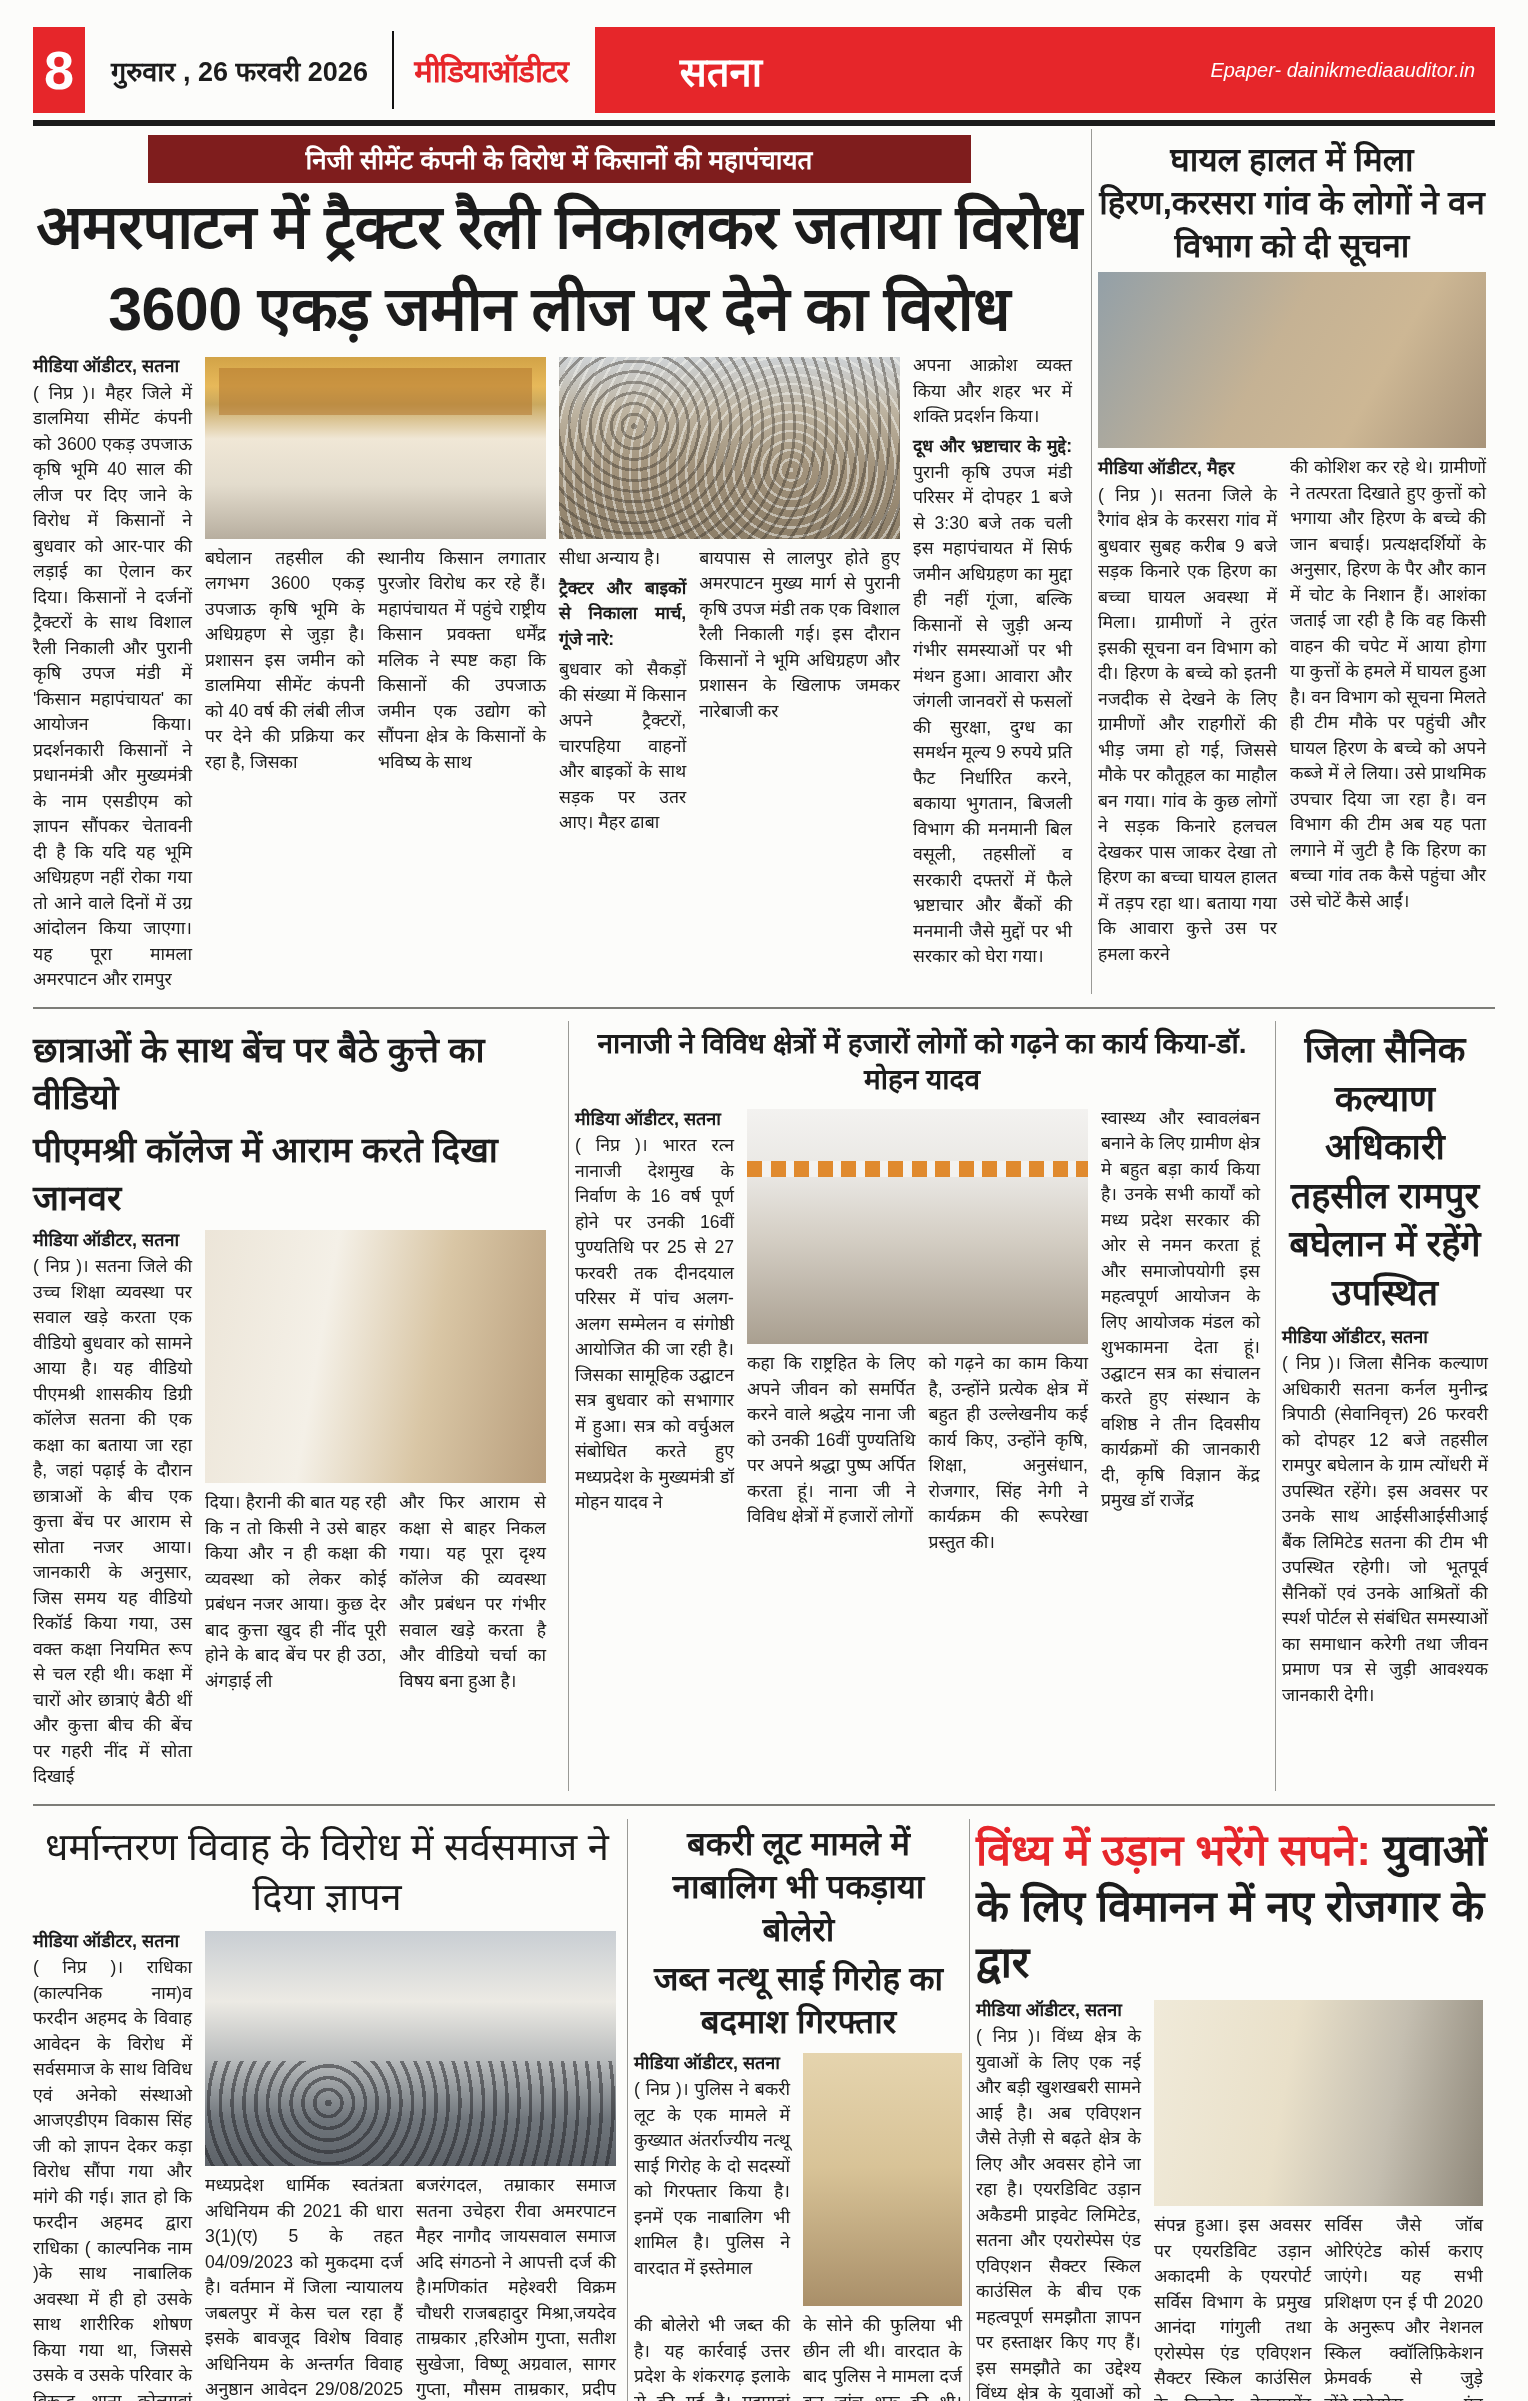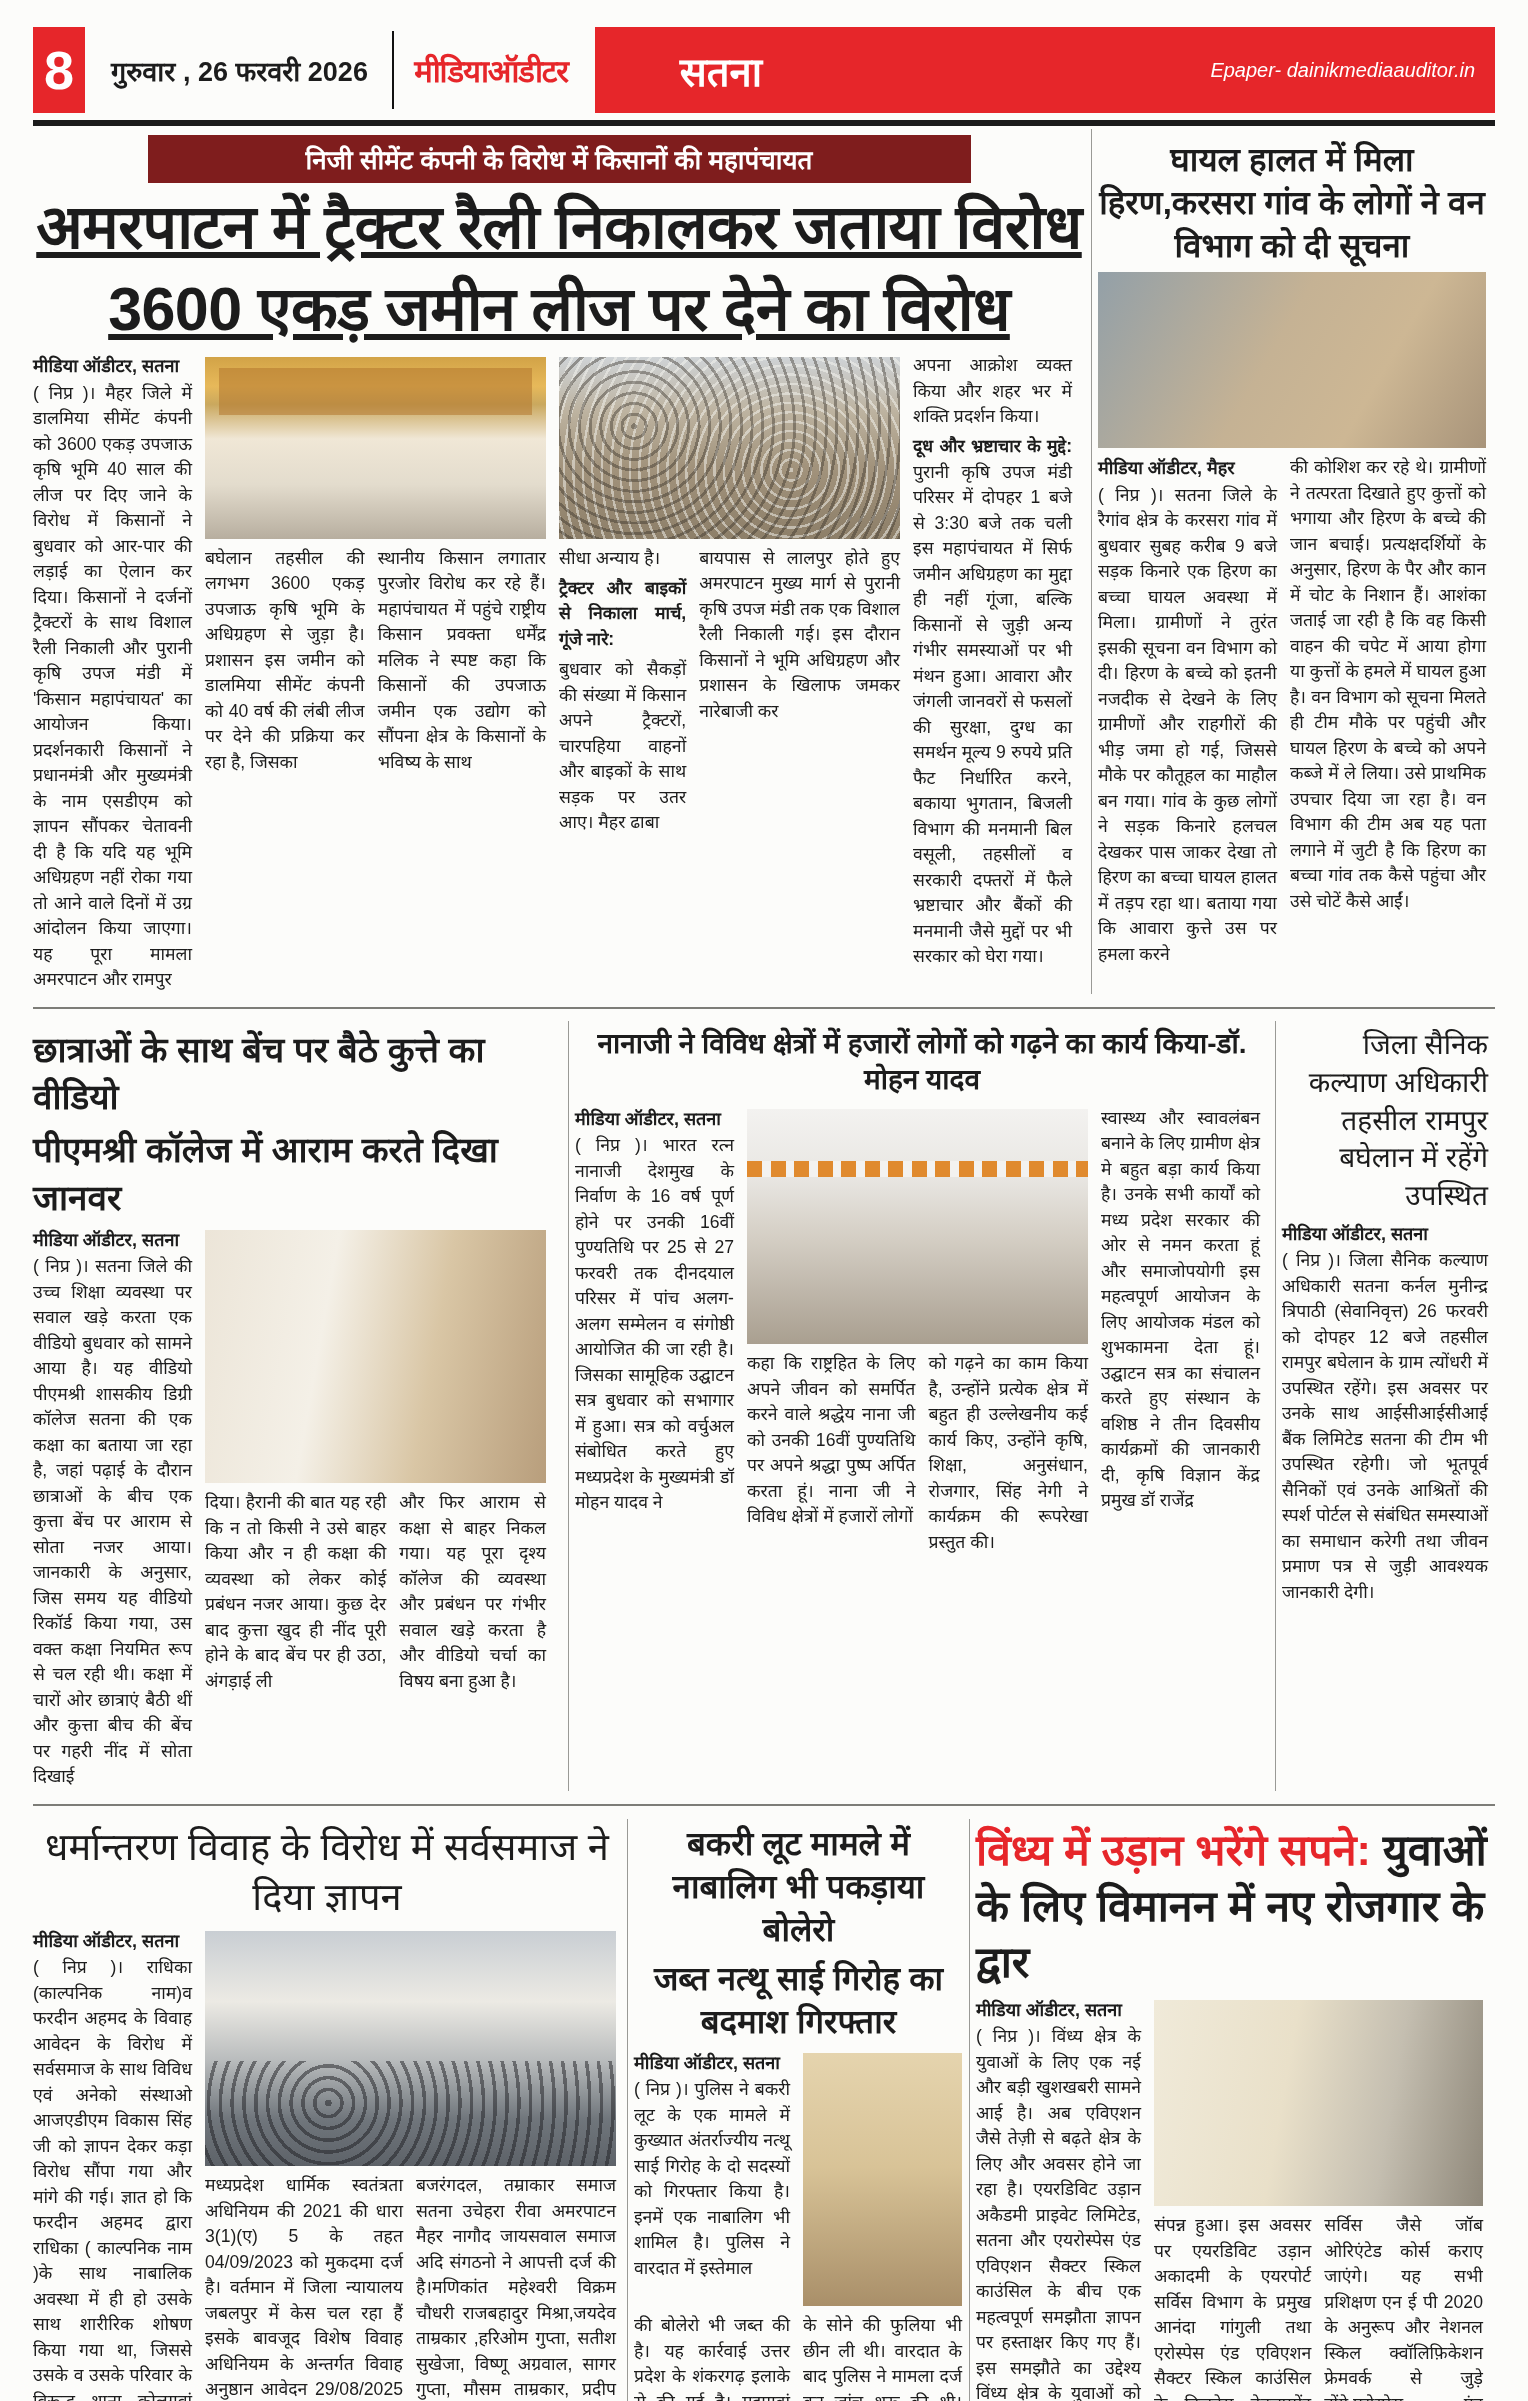--- a/index.html
+++ b/index.html
@@ -30,21 +30,21 @@
   .photo { width:100%; position:relative; overflow:hidden; margin:3.5px 0 7px 0; }
 
   .w270{width:159px;flex:0 0 159px;} .w280{width:165px;flex:0 0 165px;} .w265{width:156px;flex:0 0 156px;} .w560{width:329px;flex:0 0 329px;}
   .w580{width:341px;flex:0 0 341px;}
   .w700{width:411px;flex:0 0 411px;}
 
   
   .art-main { flex:0 0 1052px; width:1052px; }
   .kicker { width:823px; margin:9.4px auto 3.5px auto; background:#7f1d1d; color:#fff; text-align:center;
             font-size:26px; font-weight:bold; padding:5.9px 0; }
-  .main-h { text-align:center; font-weight:bold; font-size:61px; line-height:1.25; margin:5.9px 0; letter-spacing:-0.6px;text-decoration:underline; }
+  .main-h { text-align:center; font-weight:bold; font-size:61px; line-height:1.25; margin:5.9px 0; letter-spacing:-0.6px; }
 
   .ph-farmers { height:182px; background:linear-gradient(180deg,#d2a347 0%,#e7b95a 16%,#caa85e 26%,#f0e7d6 45%,#e3dccd 70%,#b7ae9f 100%); }
   .ph-farmers:before { content:""; position:absolute; left:4%; top:6%; width:92%; height:26%; background:#b3762e; opacity:.55; }
   .ph-crowd { height:182px; background:linear-gradient(180deg,#cfd3d6 0%,#bdb3a0 30%,#a2937c 60%,#8d7f69 100%); }
   .ph-crowd:before { content:""; position:absolute; inset:0;
       background:repeating-radial-gradient(circle at 22% 38%, rgba(50,44,36,.4) 0 2.9px, transparent 2.9px 10.6px),
                  repeating-radial-gradient(circle at 68% 62%, rgba(245,245,240,.5) 0 2.4px, transparent 2.4px 9.4px); }
 
   
   .art-deer { flex:0 0 388px; width:388px; }
@@ -54,21 +54,21 @@
   
   .art-dog { flex:0 0 529px; width:529px; }
   .head-dog { font-size:35px; font-weight:bold; line-height:1.35; margin:8.2px 0 5.9px 0; }
   .ph-dog { height:253px; background:linear-gradient(100deg,#ece5d8 0%,#f4f0e7 35%,#d9c6a5 65%,#b89e7c 100%); }
   .art-nanaji { flex:0 0 694px; width:694px; }
   .head-nanaji { font-size:28px; font-weight:bold; text-align:center; line-height:1.3; margin:8.2px 0 7px 0; }
   .ph-hall { height:235px; background:linear-gradient(180deg,#f3f2f0 0%,#e9e7e3 28%,#d4cec4 55%,#a99f90 100%); }
   .ph-hall:before { content:""; position:absolute; left:0; top:22%; width:100%; height:7%;
       background:repeating-linear-gradient(90deg,#e08a2e 0 15.3px,#f3f2f0 15.3px 23.5px); }
   .art-sainik { flex:0 0 206px; width:206px; }
-  .head-sainik { font-size:28px; font-weight:normal; text-align:right; line-height:1.35; margin:8.2px 0 5.9px 0; }
+  .head-sainik { font-size:36px; font-weight:bold; text-align:center; line-height:1.35; margin:8.2px 0 5.9px 0; }
 
   
   .art-dharm { flex:0 0 588px; width:588px; }
   .head-dharm { font-size:38px; font-weight:normal; text-align:center; line-height:1.3; margin:8.2px 0 5.9px 0; }
   .ph-protest { height:235px; background:linear-gradient(180deg,#c9ced3 0%,#eceae4 30%,#b9bcbd 55%,#70767c 80%,#5d6268 100%); }
   .ph-protest:before { content:""; position:absolute; inset:55% 0 0 0;
       background:repeating-radial-gradient(circle at 30% 40%, rgba(30,30,34,.5) 0 3.5px, transparent 3.5px 11.8px); }
   .art-bakri { flex:0 0 329px; width:329px; }
   .head-bakri { font-size:33px; font-weight:bold; text-align:center; line-height:1.3; margin:8.2px 0 5.9px 0; }
   .ph-police { height:253px; background:linear-gradient(180deg,#e5d4ae 0%,#d8c397 45%,#a98f69 100%); }

